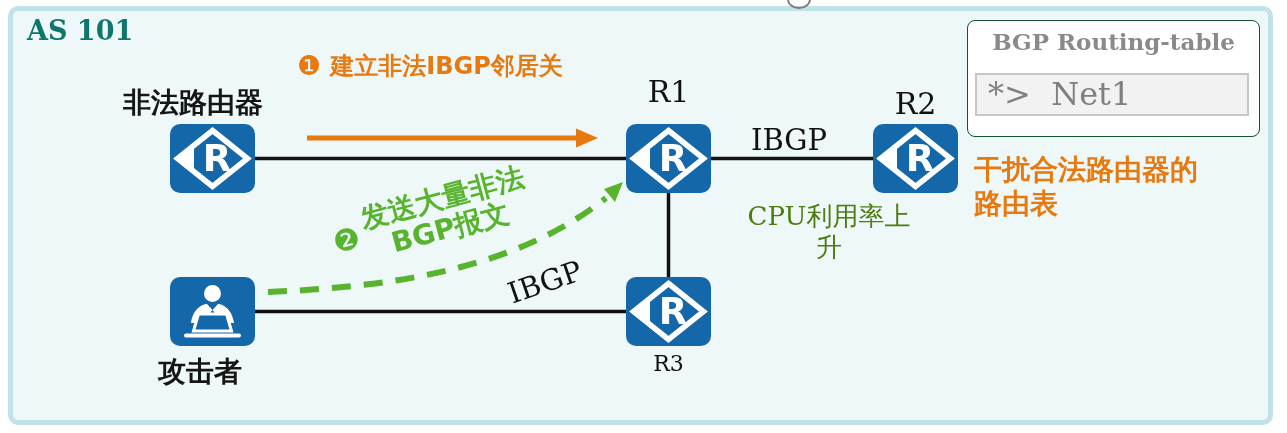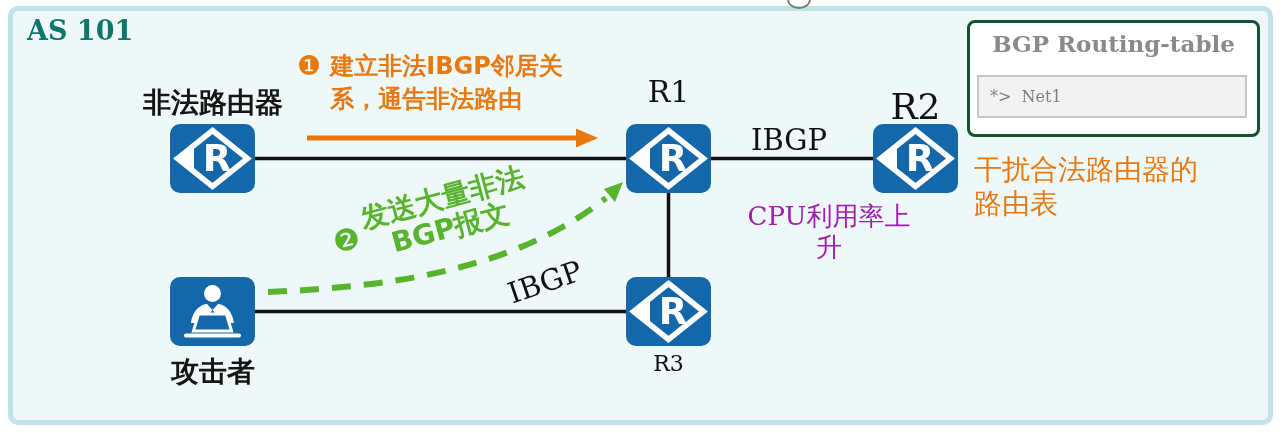--- a/index.html
+++ b/index.html
@@ -16,21 +16,21 @@
     position:absolute;left:787px;top:-10px;width:20px;height:15px;
     border:2.5px solid #7d7d7d;border-radius:50%;background:transparent;
   }
   .as-label{
     position:absolute;left:27px;top:15px;
     font-family:"DejaVu Serif",serif;font-weight:bold;font-size:27px;color:#0f766e;
   }
   .node-icon{position:absolute;width:85px;height:69px;}
   .cn-label{
     position:absolute;font-weight:bold;font-size:28px;color:#151515;
-    text-align:center;white-space:nowrap;
+    white-space:nowrap;
   }
   .serif-label{
     position:absolute;font-family:"DejaVu Serif",serif;font-size:29px;color:#111;
     text-align:center;white-space:nowrap;
   }
   .overlay{position:absolute;left:0;top:0;width:1287px;height:433px;pointer-events:none;}
   .step1{
     position:absolute;left:297px;top:50px;display:flex;gap:9px;align-items:flex-start;
     color:#e8790f;
   }
@@ -38,39 +38,39 @@
   .step1 .lines{font-weight:bold;font-size:24px;line-height:33px;white-space:nowrap;}
   .step2{
     position:absolute;left:330px;top:186px;display:flex;gap:6px;align-items:center;
     color:#58b32d;transform:rotate(-15deg);transform-origin:center;
   }
   .step2 .badge{font-size:30px;}
   .step2 .lines{font-weight:bold;font-size:28px;line-height:31px;text-align:center;white-space:nowrap;}
   .ibgp-rot{transform:rotate(-19deg);transform-origin:center;}
   .cpu-note{
     position:absolute;left:708px;top:201px;width:242px;text-align:center;
-    font-family:"DejaVu Serif",serif;font-size:26px;line-height:31px;color:#a21caf;
+    font-family:"DejaVu Serif",serif;font-size:26px;line-height:31px;color:#4d7c0f;
   }
   .panel{
     position:absolute;left:967px;top:20px;width:293px;height:117px;box-sizing:border-box;
-    background:#ffffff;border:3px solid #14532d;border-radius:8px;
+    background:#ffffff;border:1px solid #14532d;border-radius:8px;
   }
   .panel-title{
     margin-top:7px;text-align:center;font-family:"DejaVu Serif",serif;
     font-weight:bold;font-size:23px;color:#8a8a8a;
   }
   .panel-row{
     position:absolute;left:7px;right:10px;top:52px;height:43px;box-sizing:border-box;
     background:#f2f2f2;border:2px solid #c6c6c6;
-    font-family:"DejaVu Serif",serif;font-size:16px;color:#7f7f7f;
+    font-family:"DejaVu Serif",serif;font-size:32px;color:#7f7f7f;
     line-height:39px;padding-left:11px;white-space:pre;
   }
   .interfere{
     position:absolute;left:974px;top:153px;
-    font-weight:normal;font-size:28px;line-height:34px;color:#e8790f;white-space:nowrap;
+    font-weight:bold;font-size:28px;line-height:34px;color:#e8790f;white-space:nowrap;
   }
 </style>
 </head>
 <body>
 
 <div class="canvas">
 
   <svg width="0" height="0" style="position:absolute" aria-hidden="true">
     <defs>
       <symbol id="router-icon" viewBox="0 0 85 69">
@@ -119,32 +119,31 @@
     </svg>
   <svg class="node-icon" style="left:626px;top:277px">
       <use href="#router-icon"></use>
     </svg>
   <svg class="node-icon" style="left:170px;top:277px">
       <use href="#attacker-icon"></use>
     </svg>
 
   <div class="cn-label" style="left:123px;top:84px;width:180px">非法路由器</div>
   <div class="serif-label" style="left:626px;top:74px;width:85px;font-size:30px">R1</div>
-  <div class="serif-label" style="left:873px;top:86px;width:85px;font-size:36px">R2</div>
+  <div class="serif-label" style="left:873px;top:86px;width:85px;font-size:30px">R2</div>
   <div class="serif-label" style="left:626px;top:351px;width:85px;font-size:22px">R3</div>
   <div class="cn-label" style="left:158px;top:353px;width:110px">攻击者</div>
 
   <div class="serif-label" style="left:743px;top:123px;width:92px">IBGP</div>
   <div class="serif-label ibgp-rot" style="left:500px;top:265px;width:90px">IBGP</div>
 
   <div class="step1">
     <span class="badge">❶</span>
     <div class="lines">
       <div>建立非法IBGP邻居关</div>
-      <div>系，通告非法路由</div>
     </div>
   </div>
 
   <div class="step2">
     <span class="badge">❷</span>
     <div class="lines">
       <div>发送大量非法</div>
       <div>BGP报文</div>
     </div>
   </div>

